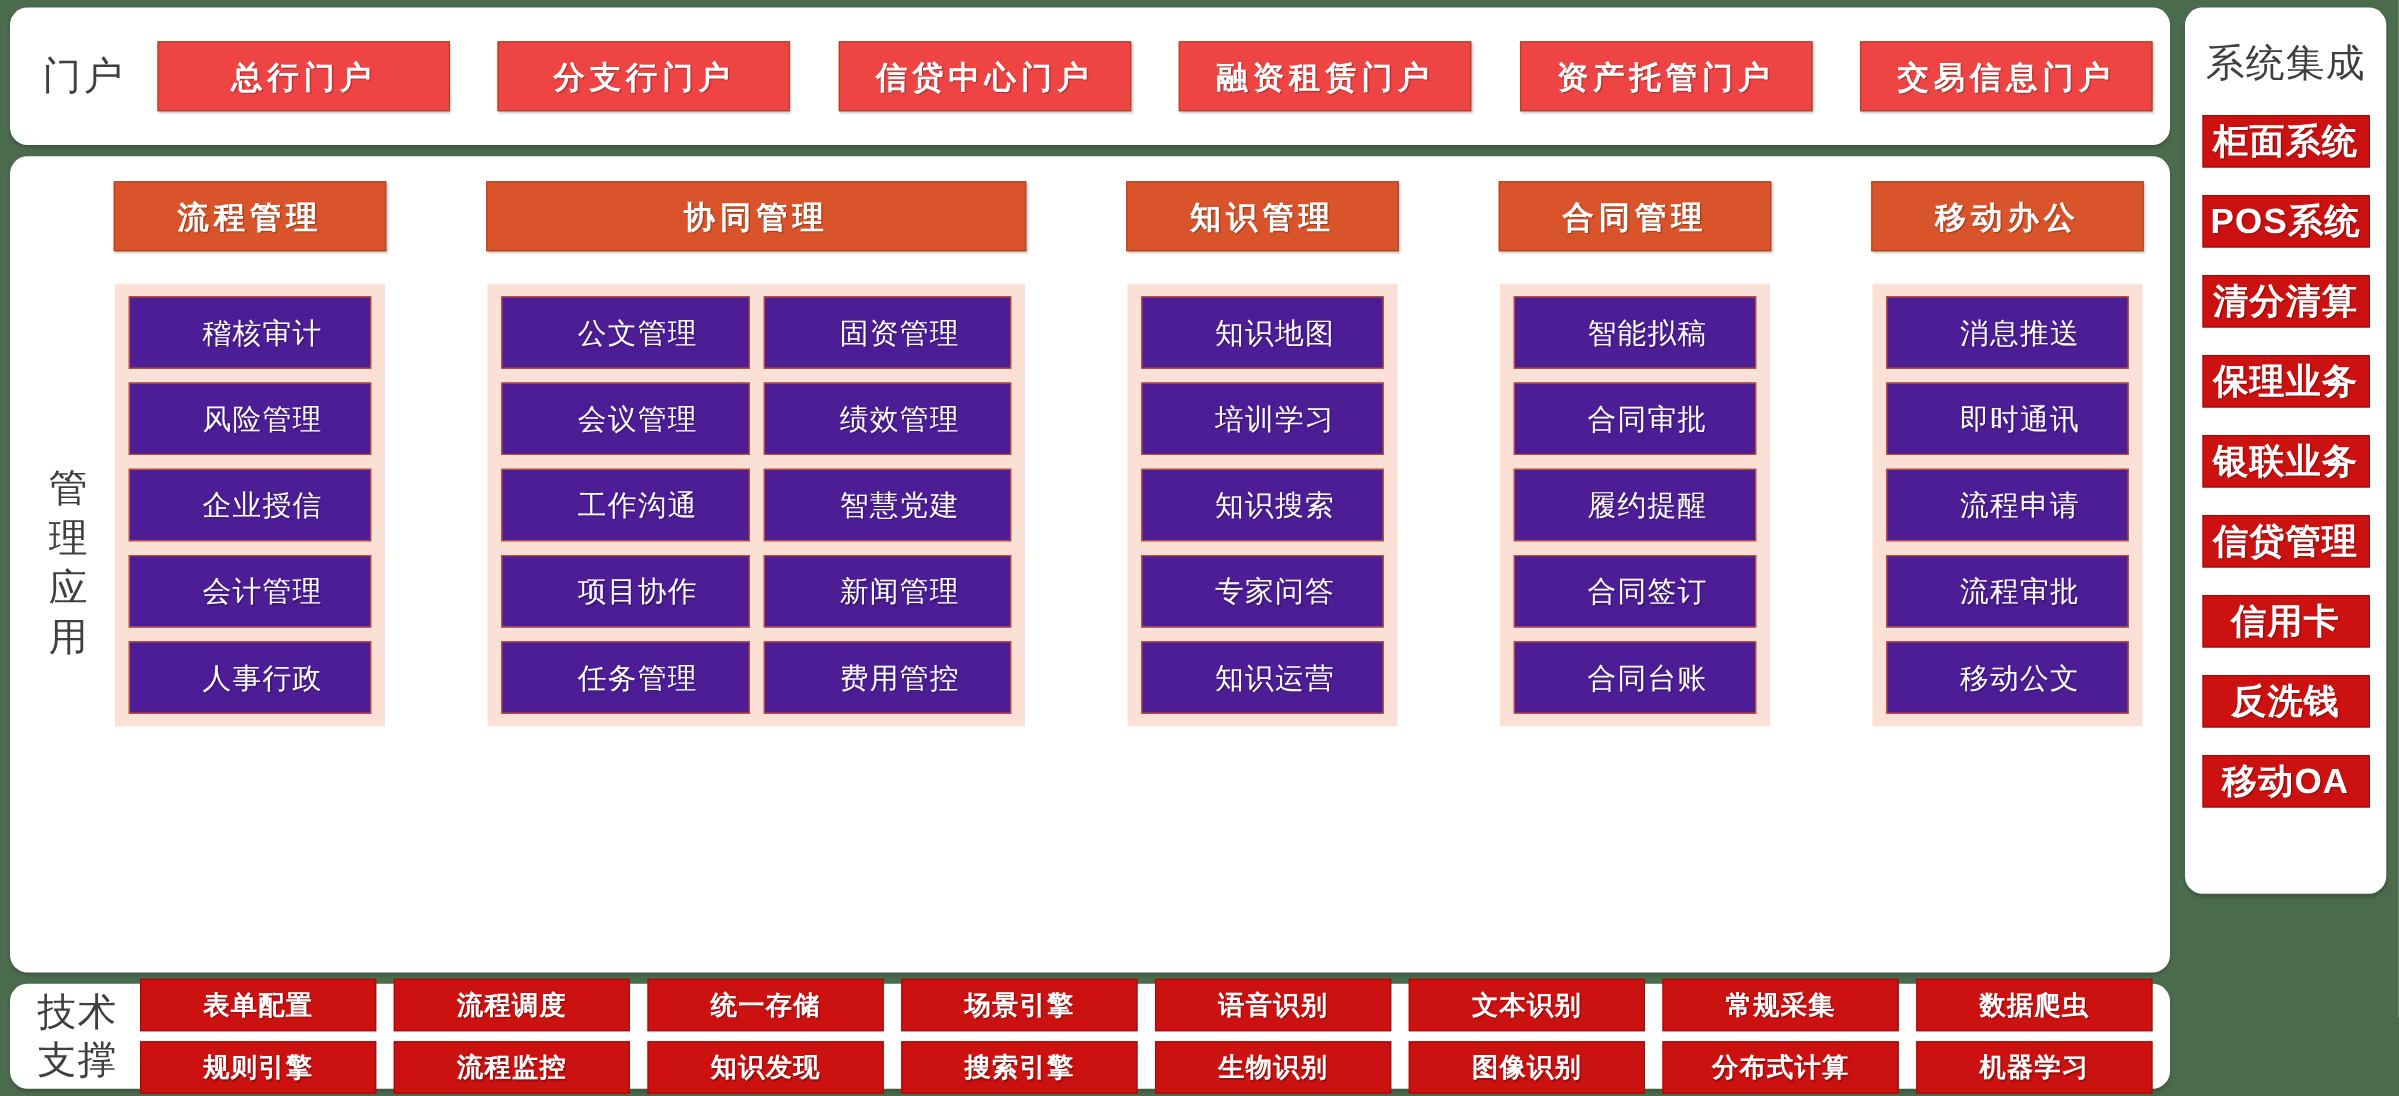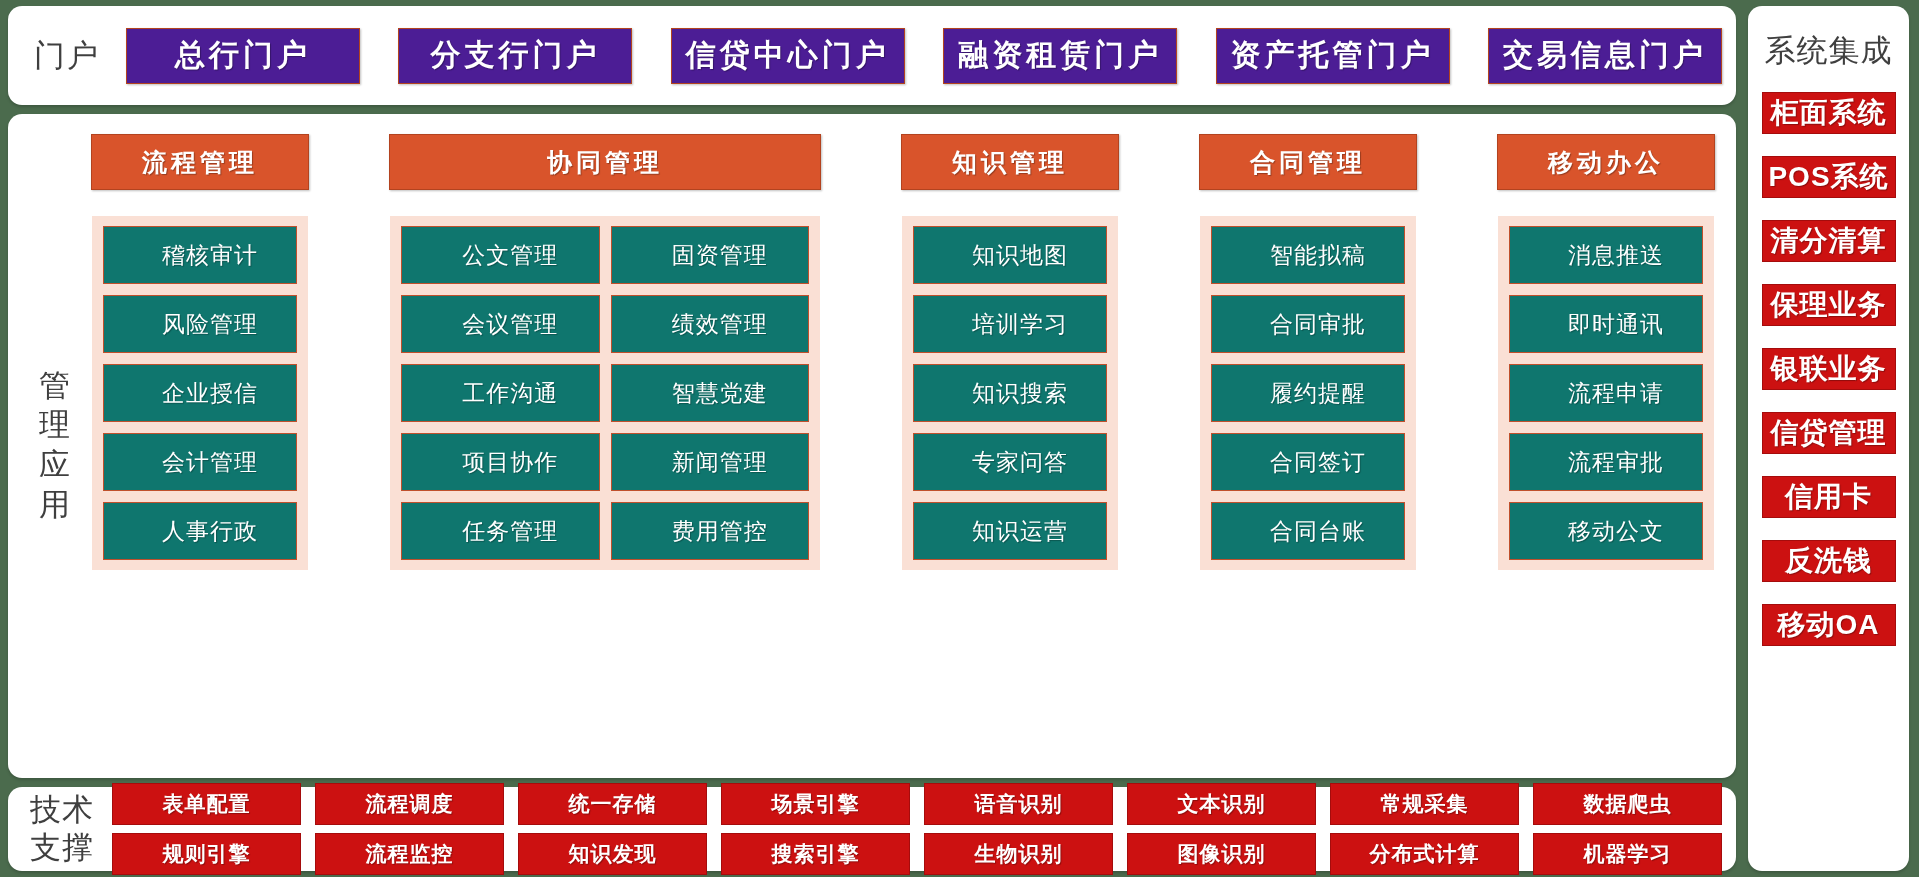--- a/index.html
+++ b/index.html
@@ -12,32 +12,32 @@
   }
   .stage{position:absolute;inset:0;display:flex;}
   .left-col{width:1744px;height:877px;position:relative;display:flex;flex-direction:column;
             padding:6px 8px 6px 8px;box-sizing:border-box;gap:9px;}
   .right-col{width:175px;height:877px;position:relative;box-sizing:border-box;padding:6px 10px 6px 4px;}
 
   
   .panel{background:#ffffff;border-radius:14px;box-shadow:0 2px 3px rgba(0,0,0,.18);}
 
   
-  .portal-panel{height:99px;display:flex;align-items:center;padding:0 14px 0 26px;box-sizing:border-box;gap:0;}
+  .portal-panel{height:110px;display:flex;align-items:center;padding:0 14px 0 26px;box-sizing:border-box;gap:0;}
   .portal-label{
     font-size:31px;color:#3f3f3f;letter-spacing:2px;white-space:nowrap;
     margin-right:26px;flex:0 0 auto;
   }
   .portal-items{display:flex;flex:1 1 auto;justify-content:space-between;align-items:center;gap:14px;}
   .portal-btn{
     flex:1 1 0;max-width:232px;height:54px;
-    background:#4c1d95;
+    background:#ef4444;
     border:1px solid #b3431f;
     display:flex;align-items:center;justify-content:center;
-    color:#fff;font-size:30px;font-weight:bold;letter-spacing:4px;
+    color:#fff;font-size:25px;font-weight:bold;letter-spacing:4px;
     text-shadow:1px 1px 1px rgba(0,0,0,.30);
     box-shadow:1px 1px 2px rgba(0,0,0,.25);
     white-space:nowrap;
   }
 
   
   .mgmt-panel{flex:1 1 auto;display:flex;align-items:stretch;padding:12px 22px 14px 10px;box-sizing:border-box;}
   .mgmt-label{
     width:74px;flex:0 0 74px;display:flex;align-items:center;justify-content:center;
   }
@@ -58,21 +58,21 @@
     box-shadow:1px 1px 2px rgba(0,0,0,.25);
     margin-bottom:26px;white-space:nowrap;
   }
   .col-body{
     width:100%;background:#fae0d5;
     padding:10px 11px;box-sizing:border-box;
     display:flex;gap:11px;
   }
   .subcol{flex:1 1 0;display:flex;flex-direction:column;gap:11px;}
   .cell{
-    height:56px;background:#0f766e;border:1px solid #c0502c;
+    height:56px;background:#4c1d95;border:1px solid #c0502c;
     display:flex;align-items:center;justify-content:center;
     color:#fff;font-size:23px;letter-spacing:1px;
     text-shadow:1px 1px 1px rgba(0,0,0,.28);
     white-space:nowrap;
     padding-left:20px;
   }
 
   
   .tech-panel{height:84px;display:flex;align-items:center;padding:0 14px 0 22px;box-sizing:border-box;}
   .tech-label{
@@ -84,21 +84,21 @@
   .tech-btn{
     flex:1 1 0;height:40px;
     background:#cc1111;border:1px solid #a50c0c;
     display:flex;align-items:center;justify-content:center;
     color:#fff;font-size:21px;font-weight:bold;letter-spacing:1px;
     text-shadow:1px 1px 1px rgba(0,0,0,.30);
     white-space:nowrap;
   }
 
   
-  .sys-panel{height:865px;width:161px;display:flex;flex-direction:column;align-items:center;
+  .sys-panel{height:709px;width:161px;display:flex;flex-direction:column;align-items:center;
              padding:10px 0 10px 0;box-sizing:border-box;}
   .sys-title{font-size:31px;color:#3f3f3f;letter-spacing:1px;margin:14px 0 20px 0;white-space:nowrap;}
   .sys-list{display:flex;flex-direction:column;gap:22px;width:100%;align-items:center;}
   .sys-btn{
     width:132px;height:40px;
     background:#cc1111;border:1px solid #a50c0c;
     display:flex;align-items:center;justify-content:center;
     color:#fff;font-size:28px;font-weight:bold;letter-spacing:1px;
     text-shadow:1px 1px 1px rgba(0,0,0,.30);
     white-space:nowrap;

